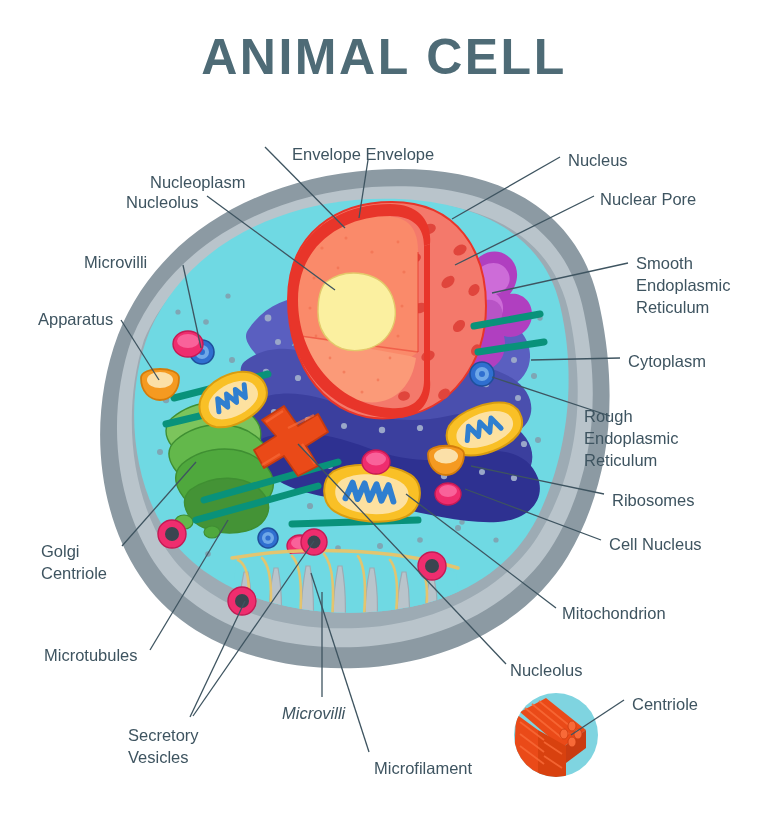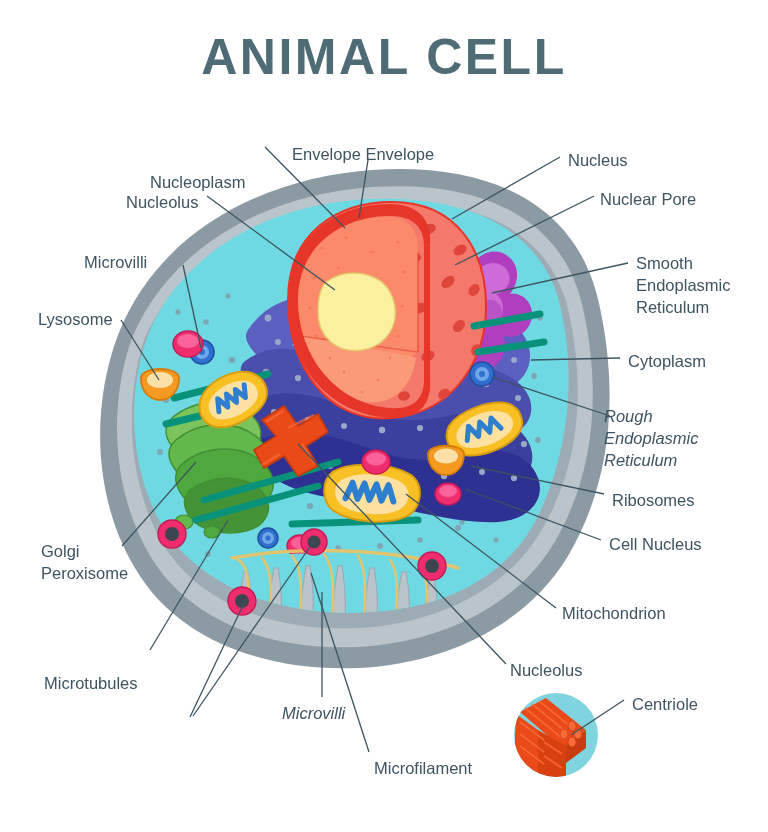--- a/index.html
+++ b/index.html
@@ -485,29 +485,31 @@
 
   <div class="label l" style="left:150px; top:152px;margin-top:20px;">Nucleoplasm</div>
   <div class="label l" style="left:292px; top:144px;">Envelope Envelope</div>
   <div class="label r" style="left:568px; top:150px;">Nucleus</div>
   <div class="label l" style="left:101px; top:192px;margin-left:25px;">Nucleolus</div>
   <div class="label r" style="left:600px; top:189px;">Nuclear Pore</div>
   <div class="label l" style="left:84px; top:252px;">Microvilli</div>
   <div class="label r" style="left:636px; top:253px;">Smooth
 Endoplasmic
 Reticulum</div>
-  <div class="label l" style="left:38px; top:309px;">Lysosome</div>
+  <div class="label l" style="left:38px; top:309px;">Apparatus</div>
   <div class="label r" style="left:628px; top:351px;">Cytoplasm</div>
-  <div class="label r" style="left:604px; top:406px;font-style:italic;">Rough
+  <div class="label r" style="left:584px; top:406px;">Rough
 Endoplasmic
 Reticulum</div>
   <div class="label r" style="left:612px; top:490px;">Ribosomes</div>
   <div class="label r" style="left:609px; top:534px;">Cell Nucleus</div>
   <div class="label l" style="left:41px; top:541px;">Golgi
-Peroxisome</div>
+Centriole</div>
   <div class="label r" style="left:562px; top:603px;">Mitochondrion</div>
-  <div class="label l" style="left:44px; top:645px;margin-top:28px;">Microtubules</div>
+  <div class="label l" style="left:44px; top:645px;">Microtubules</div>
   <div class="label r" style="left:510px; top:660px;">Nucleolus</div>
   <div class="label r" style="left:632px; top:694px;">Centriole</div>
   <div class="label l" style="left:282px; top:703px;font-style:italic;">Microvilli</div>
+  <div class="label l" style="left:128px; top:725px;">Secretory
+Vesicles</div>
   <div class="label l" style="left:374px; top:758px;">Microfilament</div>
 
 </div>
 
 </body></html>

